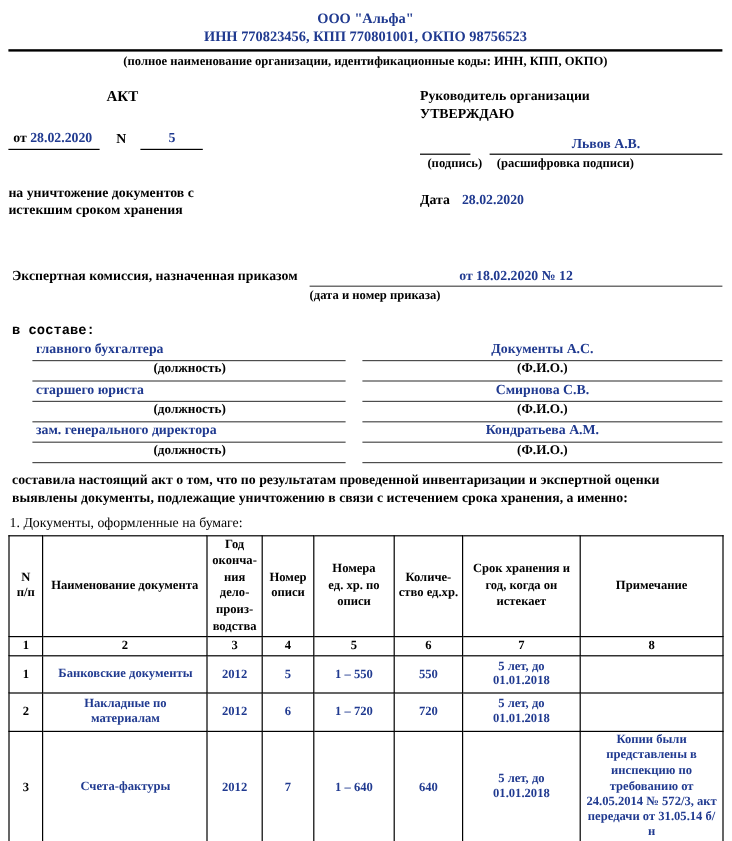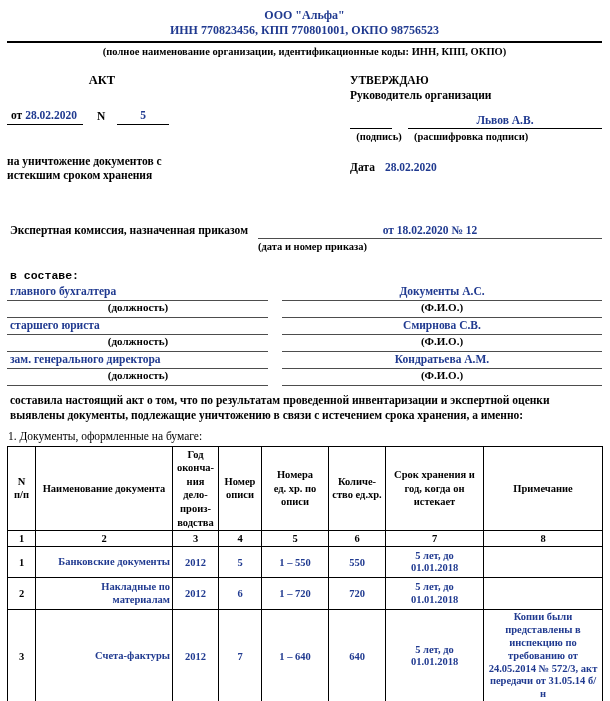--- a/index.html
+++ b/index.html
@@ -47,41 +47,41 @@
   
   .commission { display: flex; margin-top: 40px; align-items: flex-start; }
   .commission-label { white-space: nowrap; padding-left: 3px; }
   .commission-field { flex: 1; margin-left: 10px; }
   .commission-value { border-bottom: 1.5px solid #4d4d4d; text-align: center; padding-bottom: 1px; }
   .commission-cap { text-align: left; margin-top: 1px; }
 
   .compose-label { margin-top: 16px; padding-left: 3px; font-family: Liberation Mono, monospace; }
 
   
-  .members { margin-top: 1px; }
+  .members { margin-top: 1px; margin-left: 20px; }
   .mrow { display: flex; }
   .mcell-l { width: 261px; border-bottom: 1.5px solid #4d4d4d; height: 17px; padding: 0 2px 1px 3px; }
   .mcell-r { flex: 1; margin-left: 14px; border-bottom: 1.5px solid #4d4d4d; height: 17px; text-align: center; padding-bottom: 1px; }
   .mrow .cap-cell { text-align: center; font-size: 11px; }
 
   .statement { margin-top: 7px; padding-left: 3px; white-space: pre-line; }
 
   .section-title { margin-top: 7px; font-weight: normal; padding-left: 1px; }
 
   
   table { border-collapse: collapse; width: 595px; table-layout: fixed; margin-top: 2px; }
   th, td { border: 1px solid #000; font-size: 10.5px; text-align: center; vertical-align: middle; padding: 1px 2px; }
   th { font-weight: bold; white-space: pre-line; line-height: 1.3; }
   tr.header-row { height: 78px; }
   tr.numbers-row { height: 16px; }
   tr.numbers-row td { padding: 0; }
   tr.r1 { height: 31px; }
   tr.r2 { height: 32px; }
   tr.r3 { height: 88px; }
-  td.cell-name { text-align: right; padding-left: 3px; line-height: 1.15; }
+  td.cell-name { text-align: center; padding-left: 3px; line-height: 1.15; }
   td.pre { white-space: pre-line; line-height: 1.2; }
   td.note-cell { line-height: 1.22; padding: 1px 3px; }
 
   
   .total { display: flex; align-items: flex-start; margin-top: 13px; padding-left: 3px; }
   .total-label { margin-top: 1px; }
   .total-mid { width: 256px; margin-left: 9px; }
   .total-value { border-bottom: 2px solid #555; padding: 0 0 1px 4px; }
   .total-unit { margin-left: 10px; margin-top: 1px; }
 </style>
@@ -103,22 +103,22 @@
       <div class="act-line">
         <span class="u1"><span>от</span> <span class="blue">28.02.2020</span></span>
         <span class="act-n">N</span>
         <span class="u2 blue">5</span>
       </div>
       <div class="act-subject">на уничтожение документов с
 истекшим сроком хранения</div>
     </div>
 
     <div class="col-right">
+      <div>Руководитель организации</div>
       <div>УТВЕРЖДАЮ</div>
-      <div>Руководитель организации</div>
       <div class="sig-row">
         <div class="sig-short"></div>
         <div class="sig-long blue">Львов А.В.</div>
       </div>
       <div class="sig-caps cap">
         <div class="cap-short">(подпись)</div>
         <div class="cap-long">(расшифровка подписи)</div>
       </div>
       <div class="date-row">
         <span>Дата</span><span class="blue">28.02.2020</span>

